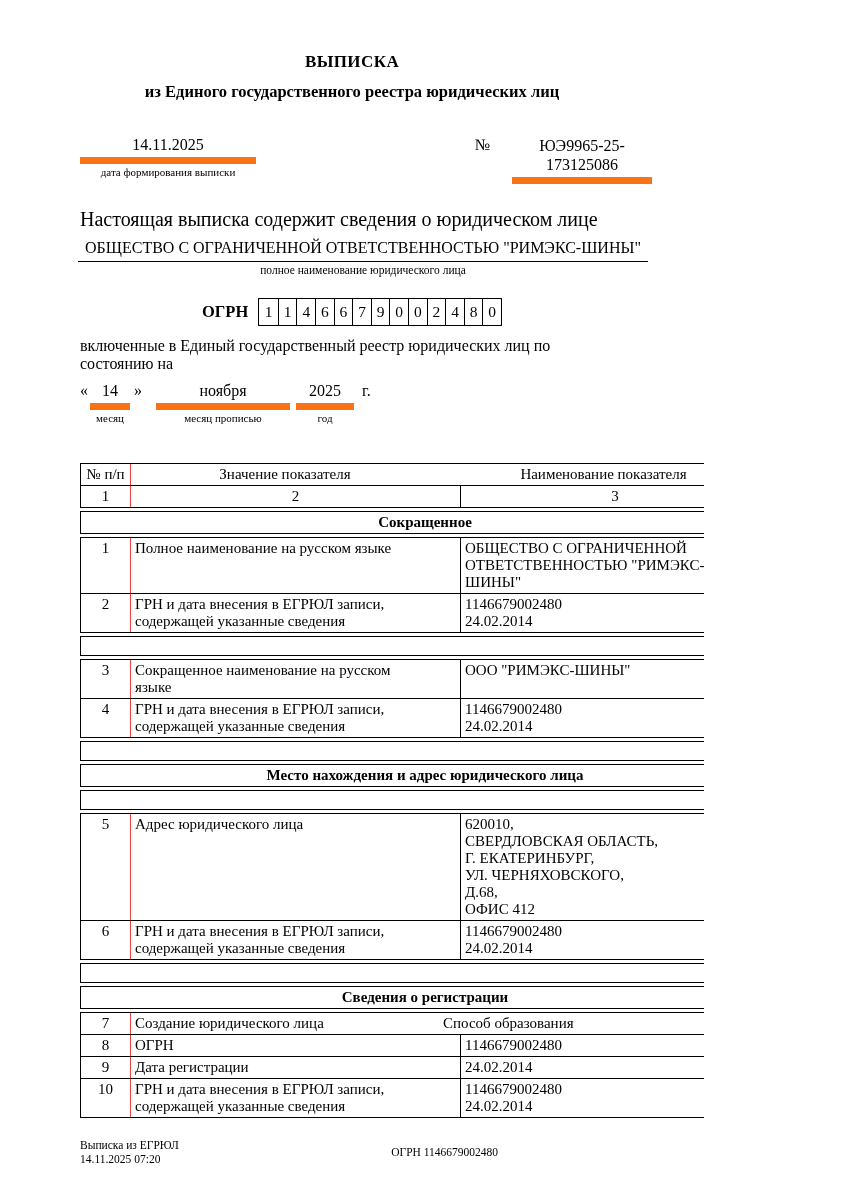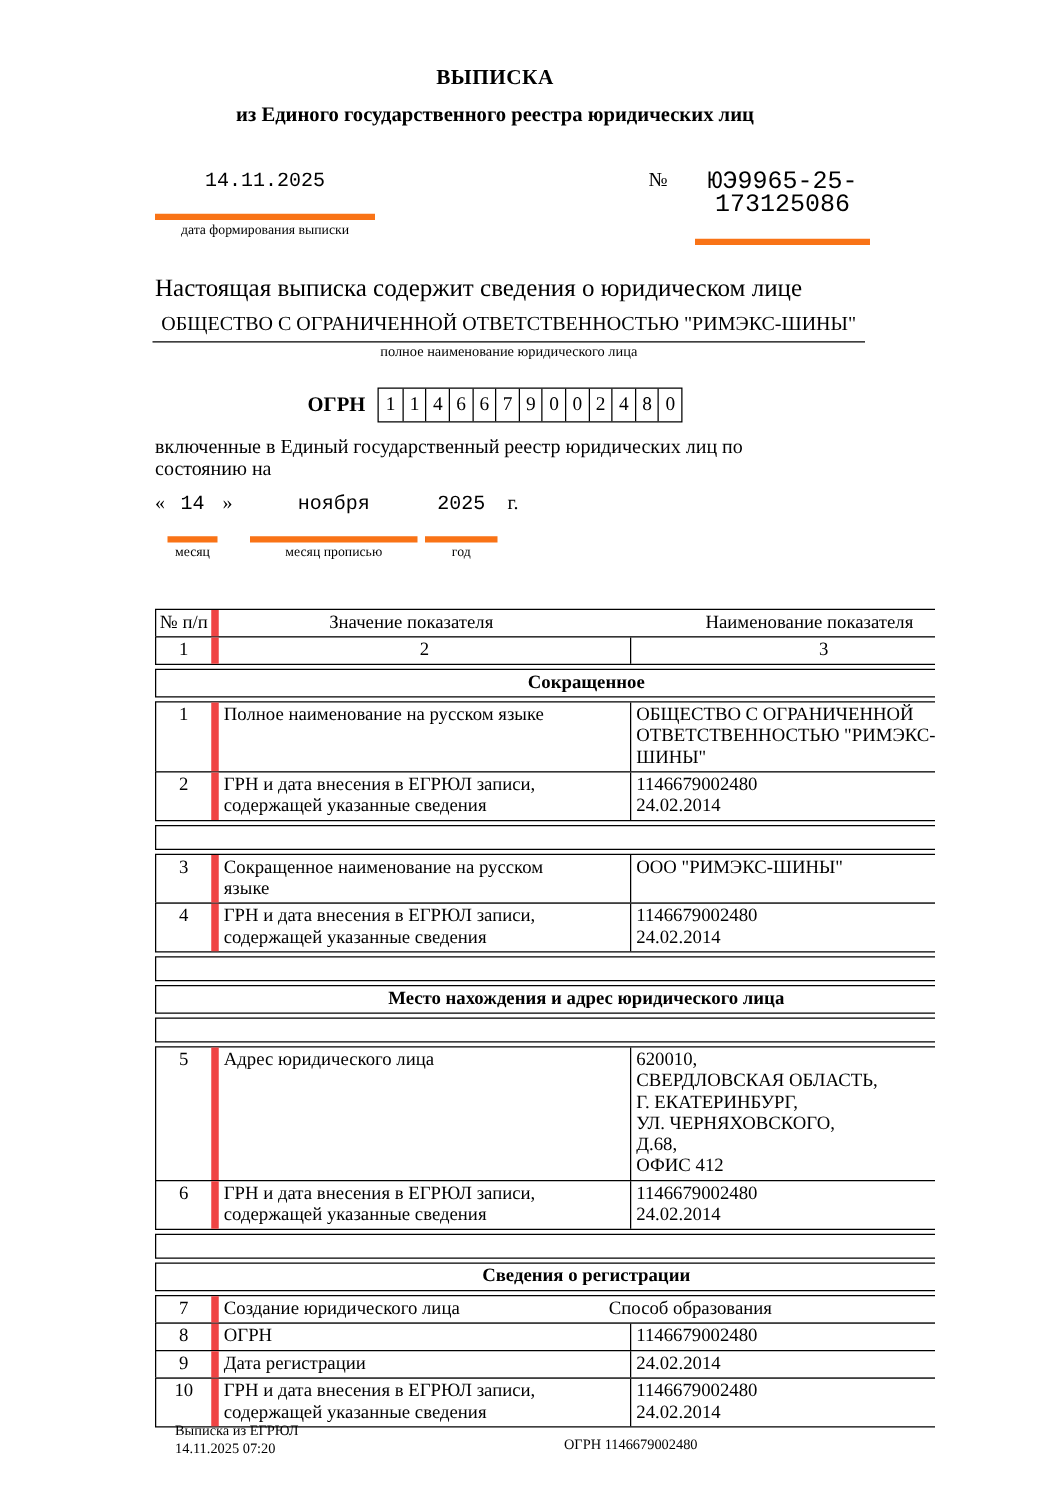--- a/index.html
+++ b/index.html
@@ -1,31 +1,31 @@
 <!DOCTYPE html>
 <html><head>
 <meta charset="utf-8">
 <style>
   html,body{margin:0;padding:0;background:#fff;}
   .page{
     position:relative;width:704px;height:1200px;background:#ffffff;
-    font-family:"Liberation Serif",serif;color:#000;overflow:hidden;margin-left:44px;
+    font-family:"Liberation Serif",serif;color:#000;overflow:hidden;
   }
   .doc-title{padding-top:52px;text-align:center;font-weight:bold;font-size:17px;letter-spacing:.4px;}
   .doc-subtitle{text-align:center;font-weight:bold;font-size:16.5px;margin-top:10px;}
 
   .meta-row{display:flex;justify-content:space-between;align-items:flex-start;margin:34px 52px 0 80px;}
-  .u-line{border-bottom:5px solid #f97316;text-align:center;padding:0 4px 17px;font-family:Liberation Mono, monospace;}
+  .u-line{border-bottom:7px solid #f97316;text-align:center;padding:0 4px 3px;}
   .small-label{font-size:11px;text-align:center;margin-top:2px;}
   .formation{width:176px;}
   .formation .u-line{font-size:16px;}
   .number-wrap{display:flex;gap:22px;}
   .no-sign{font-size:16px;}
   .number-field{width:140px;}
-  .number-field .u-line{font-size:20px;line-height:19px;}
+  .number-field .u-line{font-size:16px;line-height:19px;}
 
   .intro{margin:24px 80px 0;font-size:20px;}
   .company{margin:8px 56px 0 78px;}
   .company-name{text-align:center;font-size:16px;border-bottom:1.5px solid #000;padding-bottom:4px;}
   .company .small-label{font-size:11.5px;}
 
   .ogrn-row{display:flex;justify-content:center;align-items:center;gap:10px;margin-top:22px;}
   .ogrn-label{font-weight:bold;font-size:16.5px;}
   .ogrn-cells{display:flex;border:1px solid #000;}
   .ogrn-cell{width:18.6px;height:26px;display:flex;align-items:center;justify-content:center;
@@ -38,29 +38,29 @@
   .asof-day{width:40px;margin-left:2px;}
   .asof-close{margin-left:4px;}
   .asof-month{width:134px;margin-left:14px;}
   .asof-year{width:58px;margin-left:6px;}
   .asof-suffix{margin-left:8px;}
 
   .table{margin:40px 0 0 80px;width:690px;font-size:15px;line-height:17px;}
   .trow{display:flex;border:1px solid #000;margin-top:-1px;box-sizing:border-box;background:#fff;}
   .trow.gap{margin-top:3px;}
   .tc{box-sizing:border-box;padding:2px 4px;white-space:pre-line;}
-  .c1{width:50px;border-right:6px solid #ef4444;text-align:center;padding:2px 2px;}
+  .c1{width:50px;border-right:1px solid #ef4444;text-align:center;padding:2px 2px;}
   .c2{width:330px;border-right:1px solid #000;}
   .c3{flex:1;}
   .hc{text-align:center;}
   .trow.section{display:block;text-align:center;font-weight:bold;padding:2px 4px;}
   .trow.spacer{height:20px;}
 
-  .footer{position:absolute;left:96px;top:1138px;width:714px;display:flex;
-    justify-content:space-between;font-size:11.5px;line-height:14px;align-items:center;}
+  .footer{position:absolute;left:80px;top:1138px;width:714px;display:flex;
+    justify-content:space-between;font-size:11.5px;line-height:14px;}
   .footer .mt{margin-top:7px;}
 </style>
 </head>
 <body>
 
 <div class="page">
 
   <div class="doc-title">ВЫПИСКА</div>
   <div class="doc-subtitle">из Единого государственного реестра юридических лиц</div>
 

